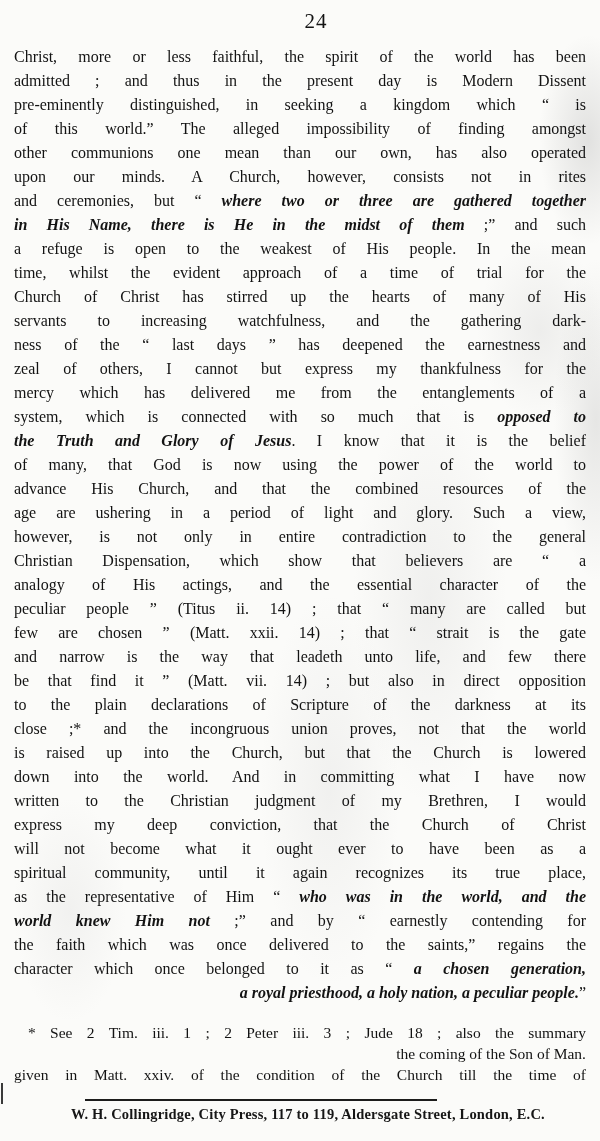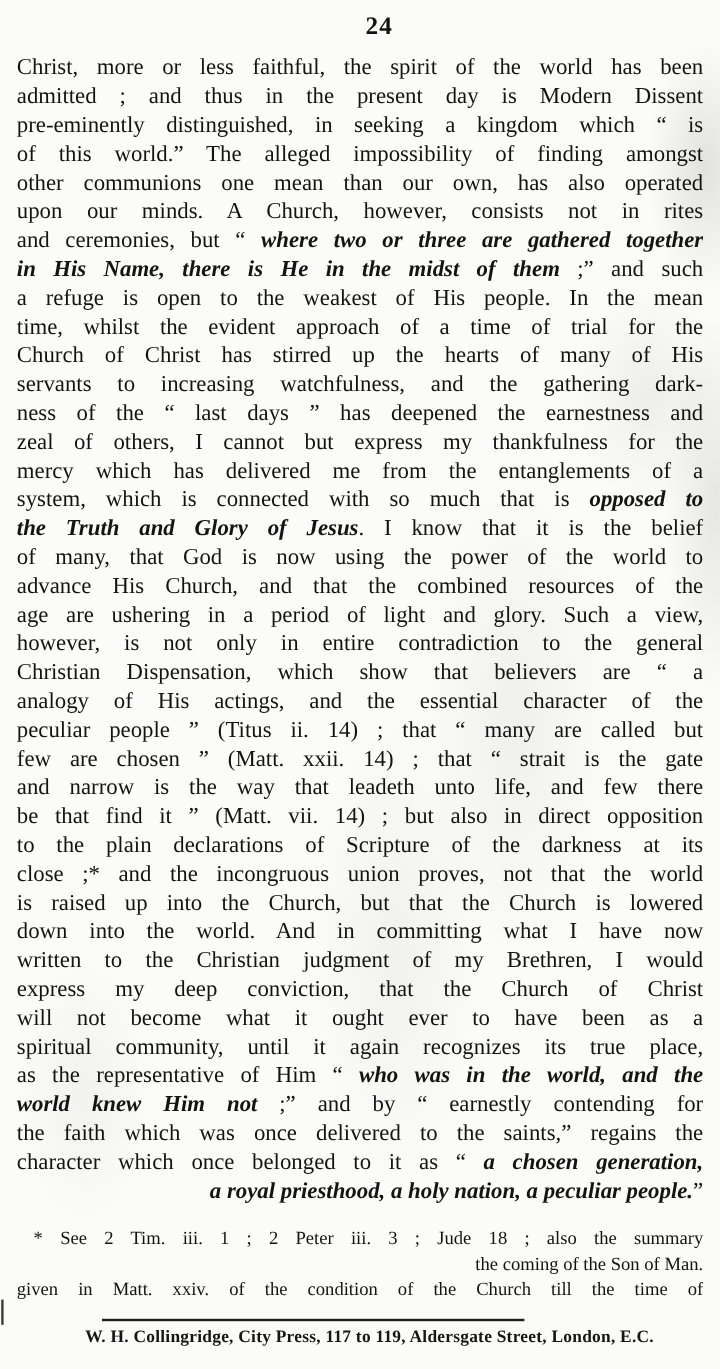--- a/index.html
+++ b/index.html
@@ -24,28 +24,28 @@
       radial-gradient(ellipse 110px 290px at 430px 600px, rgba(178,178,178,0.16), rgba(178,178,178,0) 70%),
       radial-gradient(ellipse 100px 280px at 330px 790px, rgba(178,178,178,0.14), rgba(178,178,178,0) 70%),
       radial-gradient(ellipse 80px 160px at 70px 910px, rgba(182,182,182,0.14), rgba(182,182,182,0) 70%),
       radial-gradient(ellipse 90px 130px at 540px 330px, rgba(175,175,175,0.18), rgba(175,175,175,0) 70%),
       #fbfbf9;
   }
   .page-number {
     padding-top: 9px;
     text-align: center;
     font-size: 21px;
-    font-weight: 700;
+    font-weight: 400;
     letter-spacing: 1px;
     color: #131313;
     margin-left: 32px;
   }
   .body-text {
     margin: 11px 14px 0 14px;
-    font-size: 19px;
+    font-size: 16px;
     line-height: 24px;
     color: #131313;
   }
   .line {
     height: 24px;
     overflow: hidden;
     text-align: justify;
     text-align-last: justify;
     -moz-text-align-last: justify;
   }

